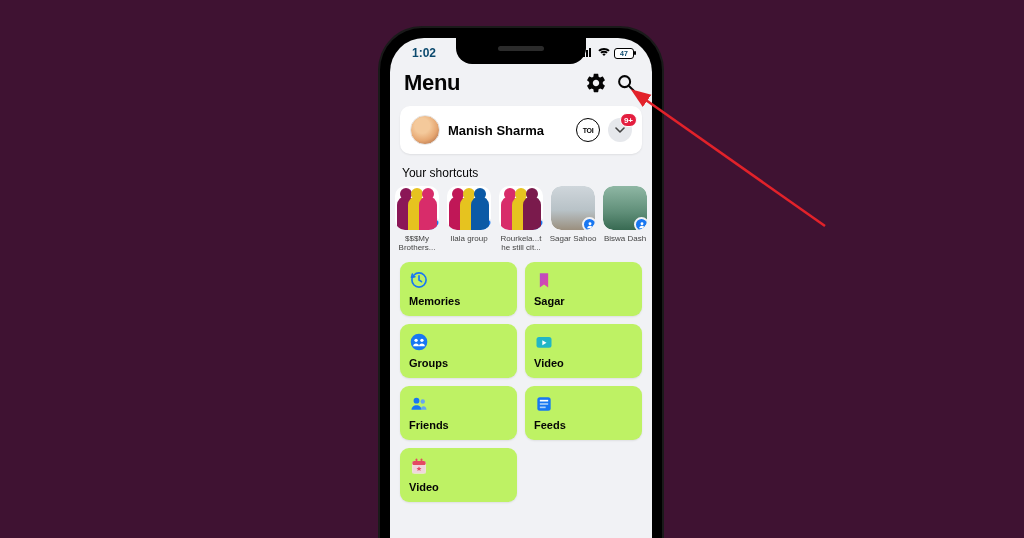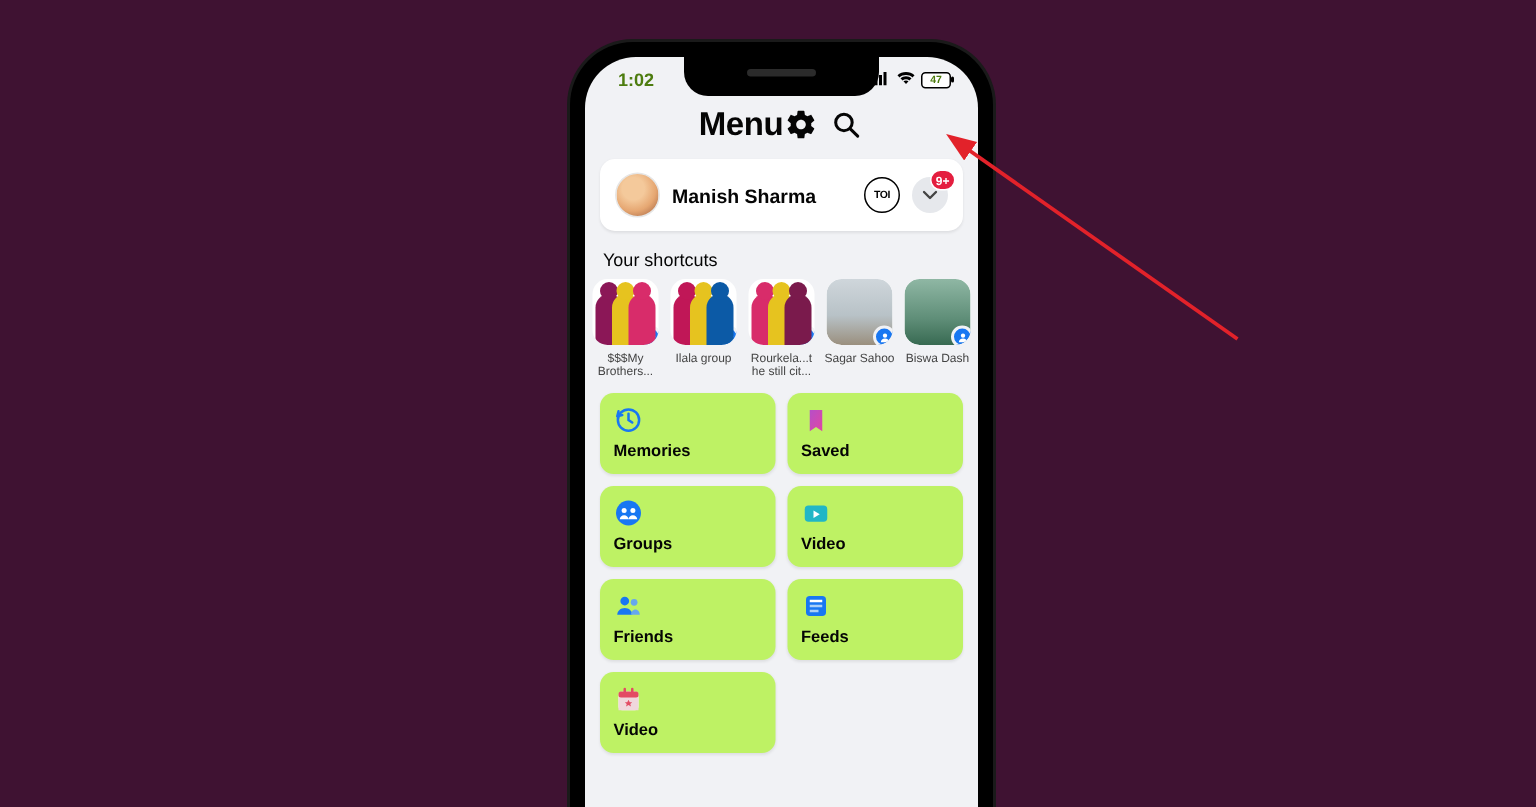--- a/index.html
+++ b/index.html
@@ -52,21 +52,21 @@
     border-radius: 3px;
     margin-top: 8px;
   }
   .status-bar {
     display: flex;
     justify-content: space-between;
     align-items: center;
     padding: 8px 18px 4px 22px;
     font-size: 12px;
     font-weight: 600;
-    color: #4d7c0f;
+    color: #0c4a6e;
   }
   .status-right {
     display: flex;
     align-items: center;
     gap: 3px;
     font-size: 10px;
   }
   .signal, .wifi { display: inline-block; }
   .battery-box {
     width: 20px;
@@ -86,21 +86,21 @@
     position: absolute;
     right: -3px;
     width: 2px;
     height: 4px;
     background: #000;
     border-radius: 1px;
   }
   .header {
     display: flex;
     align-items: center;
-    justify-content: center;
+    justify-content: space-between;
     padding: 6px 14px 10px 14px;
   }
   .header-title {
     font-size: 22px;
     font-weight: 800;
     color: #050505;
     letter-spacing: -0.3px;
   }
   .header-icons {
     display: flex;
@@ -467,21 +467,21 @@
           <svg viewBox="0 0 24 24" width="20" height="20">
               <defs>
                 <linearGradient id="gs" x1="0" y1="0" x2="1" y2="1">
                   <stop offset="0" stop-color="#b64fc8"></stop>
                   <stop offset="1" stop-color="#e046a4"></stop>
                 </linearGradient>
               </defs>
               <path d="M7 4h10v17l-5-3.5L7 21z" fill="url(#gs)"></path>
             </svg>
         </span>
-        <span class="tile-label">Saved</span>
+        <span class="tile-label">Sagar</span>
       </div>
       <div class="tile">
         <span class="tile-icon">
           <svg viewBox="0 0 24 24" width="20" height="20">
               <circle cx="12" cy="12" r="10" fill="#1877f2"></circle>
               <circle cx="8.5" cy="10" r="2" fill="#fff"></circle>
               <circle cx="15.5" cy="10" r="2" fill="#fff"></circle>
               <path d="M5 17c0-2 1.6-3.3 3.5-3.3s3.5 1.3 3.5 3.3zM12 17c0-2 1.6-3.3 3.5-3.3S19 15 19 17z" fill="#fff"></path>
             </svg>
         </span>

